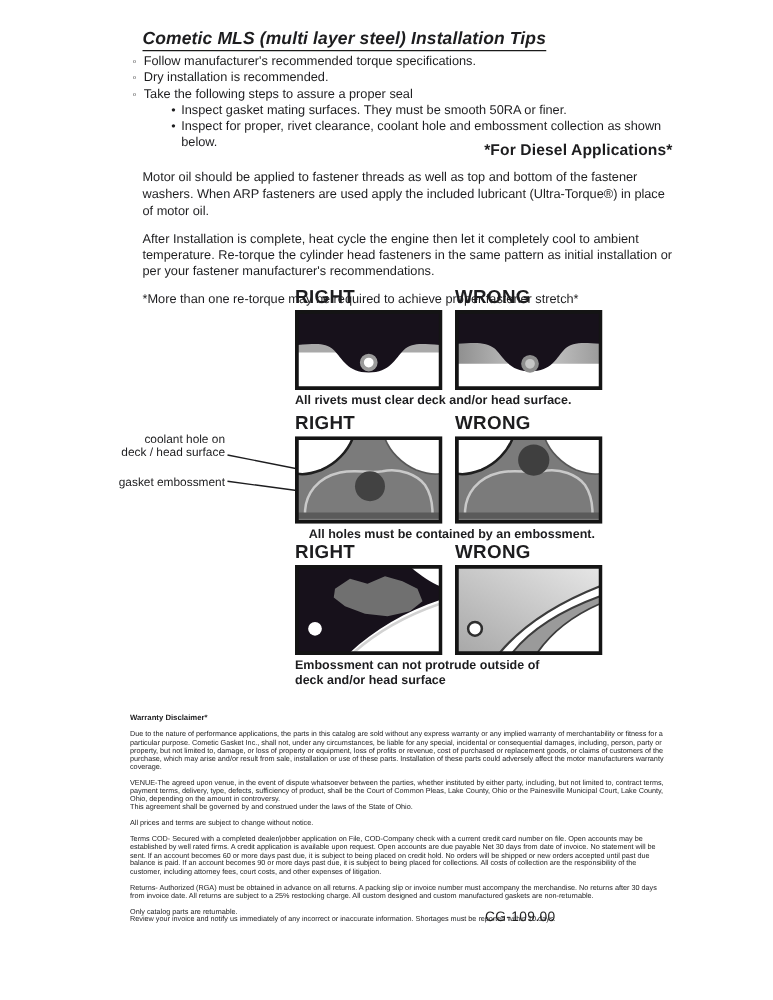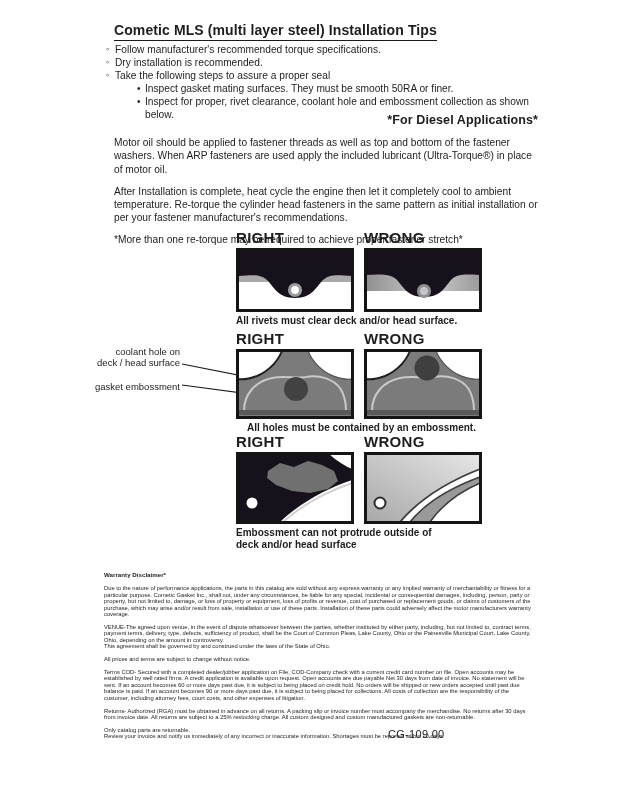--- a/index.html
+++ b/index.html
@@ -5,21 +5,21 @@
   html,body{margin:0;padding:0;}
   body{
     width:618px;height:800px;background:#ffffff;position:relative;overflow:hidden;
     font-family:"Liberation Sans", sans-serif;color:#1d1d1f;
     -webkit-font-smoothing:antialiased;
   }
   .abs{position:absolute;}
   
   .title{
     left:114px;top:22px;font-size:14px;font-weight:700;
-    border-bottom:1.5px solid #1a1a1a;padding-bottom:2px;letter-spacing:.1px;
+    border-bottom:1.5px solid #1a1a1a;padding-bottom:2px;letter-spacing:.1px;font-style:italic;
   }
   
   .bullets{left:106px;top:43px;font-size:10.2px;line-height:13px;width:440px;}
   .brow{display:flex;}
   .bm{width:9px;flex:0 0 9px;font-size:9px;}
   .brow.sub{padding-left:31px;}
   .bm2{width:8px;flex:0 0 8px;font-size:10px;}
   
   .diesel{left:114px;top:114px;width:424px;font-size:10.2px;line-height:13.2px;}
   .diesel .h{font-size:12.5px;font-weight:700;margin-bottom:9px;letter-spacing:.1px;text-align:right;}

